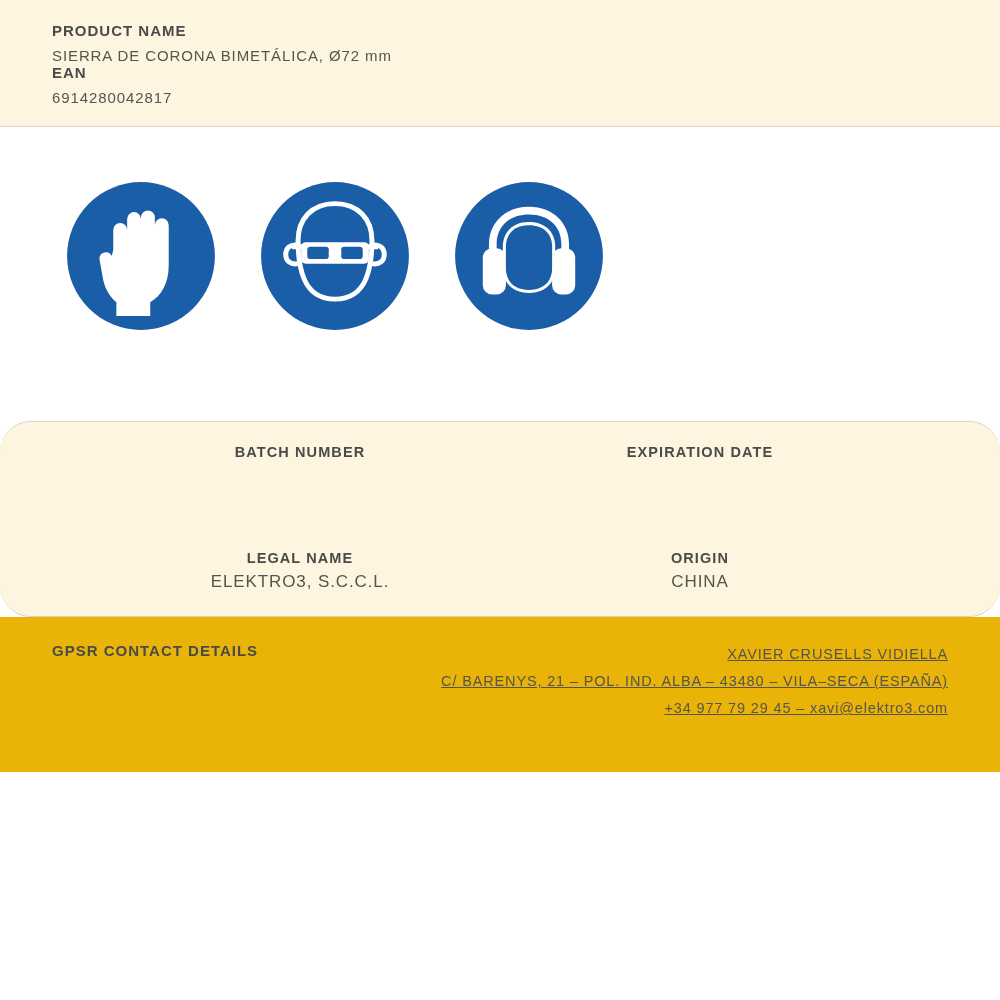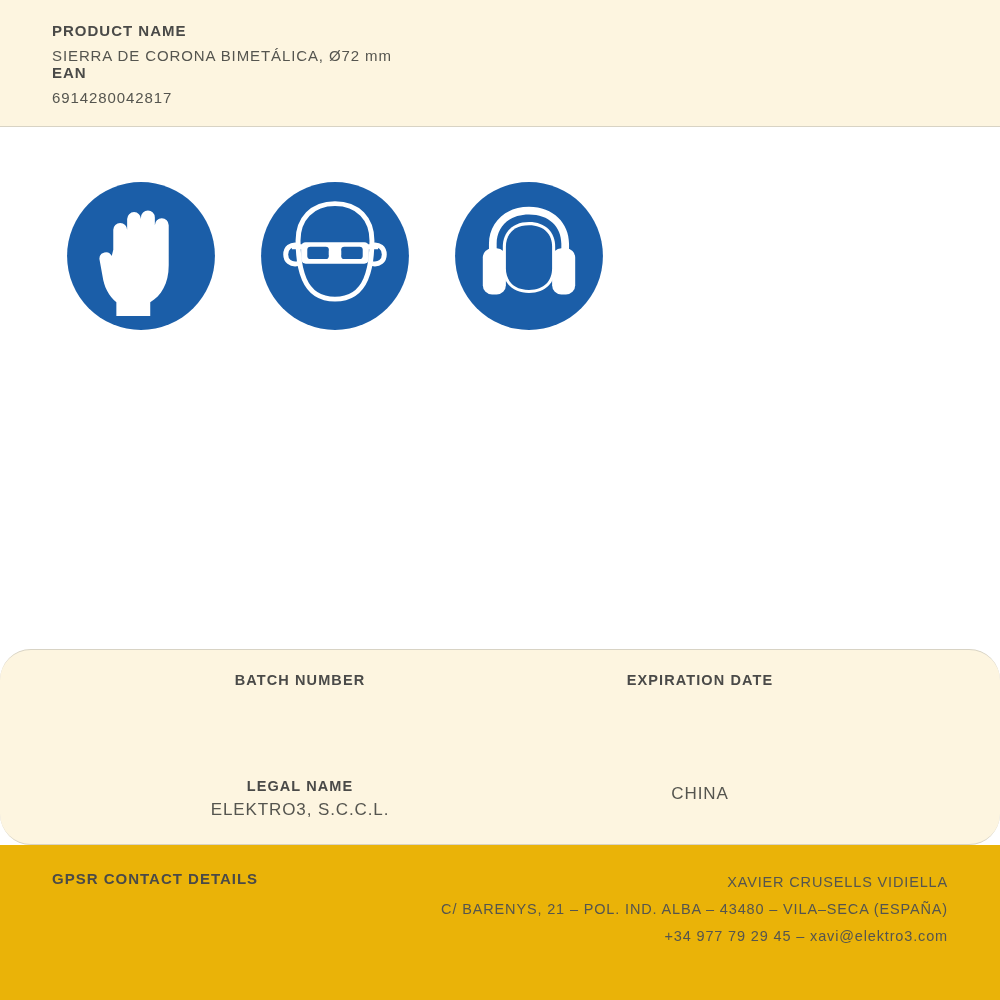--- a/index.html
+++ b/index.html
@@ -10,21 +10,21 @@
     width: 1000px;
     height: 1000px;
     font-family: "Liberation Sans", sans-serif;
     background: #ffffff;
     color: #3c3c3c;
     overflow: hidden;
   }
   .page {
     position: relative;
     width: 1000px;
-    height: 1000px;
+    height: 772px;
     box-sizing: border-box;
     display: flex;
     flex-direction: column;
   }
 
   
   .header-block {
     background: #fdf5e0;
     padding: 22px 50px 20px 52px;
     box-sizing: border-box;
@@ -121,21 +121,21 @@
     white-space: nowrap;
     padding-top: 1px;
   }
   .footer-lines {
     text-align: right;
     font-size: 14.5px;
     letter-spacing: 0.85px;
     color: #55554f;
     line-height: 27px;
   }
-  .footer-lines div { margin: 0; }
+  .footer-lines div { margin: 0; text-decoration: underline; }
 </style>
 </head>
 <body>
 
 <div class="page">
 
   <div class="header-block">
     <div class="field-group">
       <p class="field-label">PRODUCT NAME</p>
       <p class="field-value">SIERRA DE CORONA BIMETÁLICA, Ø72 mm</p>
@@ -208,20 +208,21 @@
         <p class="mid-cell-title">EXPIRATION DATE</p>
         <p class="mid-cell-value"></p>
       </div>
     </div>
     <div class="mid-row second">
       <div class="mid-cell first">
         <p class="mid-cell-title">LEGAL NAME</p>
         <p class="mid-cell-value">ELEKTRO3, S.C.C.L.</p>
       </div>
       <div class="mid-cell">
+        <p class="mid-cell-title">ORIGIN</p>
         <p class="mid-cell-value">CHINA</p>
       </div>
     </div>
   </div>
 
   <div class="footer-block">
     <div class="footer-title">GPSR CONTACT DETAILS</div>
     <div class="footer-lines">
       <div>XAVIER CRUSELLS VIDIELLA</div>
       <div>C/ BARENYS, 21 – POL. IND. ALBA – 43480 – VILA–SECA (ESPAÑA)</div>

